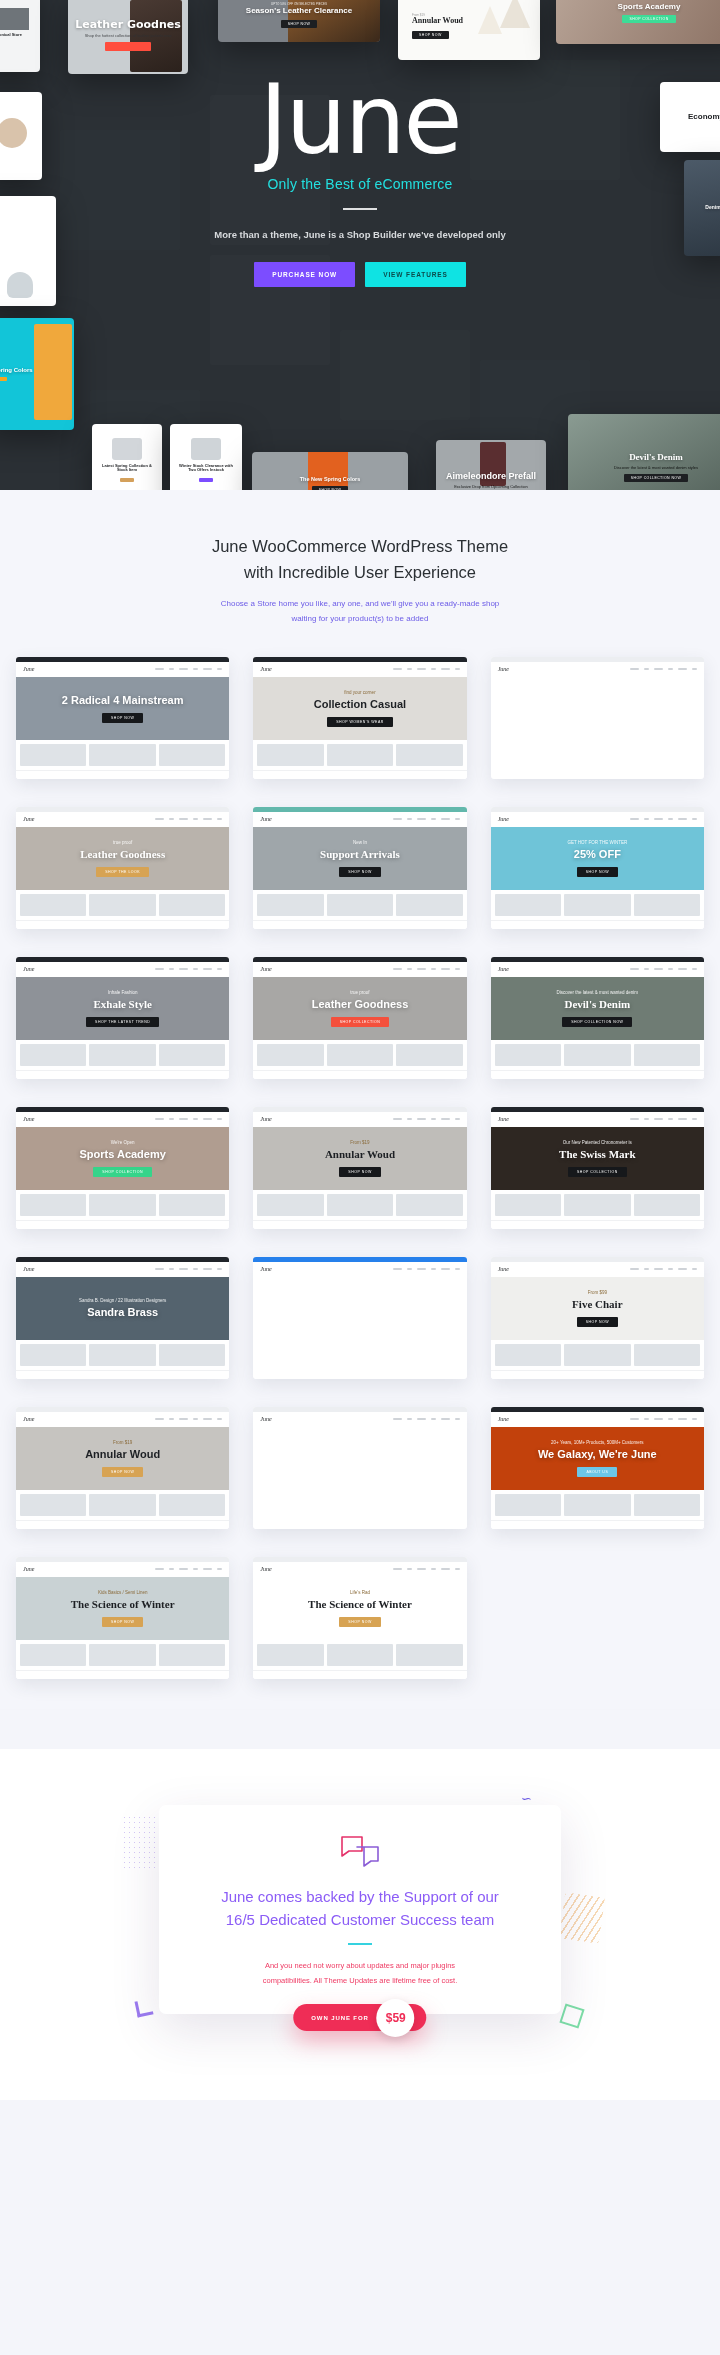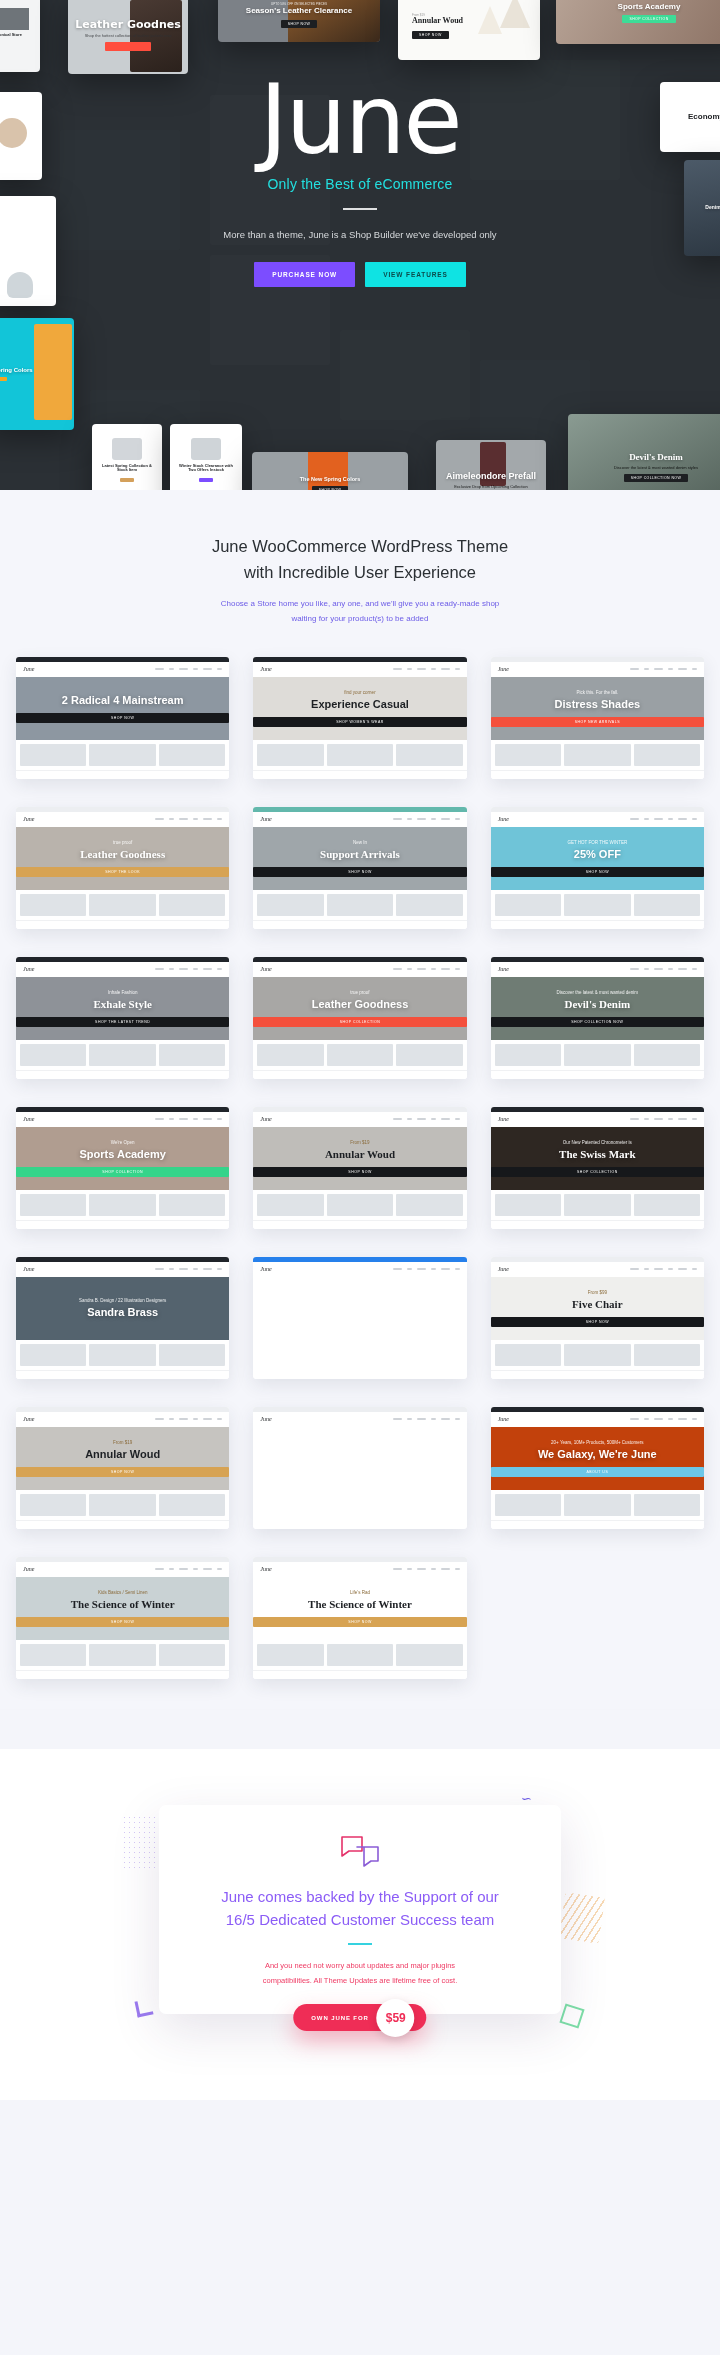--- a/index.html
+++ b/index.html
@@ -75,20 +75,21 @@
   }
   .hero-rule {
     width: 34px; height: 2px; background: #ffffff;
     margin: 16px auto 0; opacity: .85;
   }
   .hero-desc {
     margin-top: 16px;
     font-size: 9.5px;
     line-height: 1.85;
     color: #d7dadd;
+    font-weight: bold;
   }
   .hero-buttons {
     margin-top: 18px;
     display: flex; justify-content: center; gap: 10px;
   }
   .btn {
     border: none; cursor: pointer;
     font-family: "Liberation Sans", sans-serif;
     font-size: 6.5px; font-weight: 700; letter-spacing: .9px;
     padding: 9px 18px; color: #fff; border-radius: 1px;
@@ -139,21 +140,21 @@
   }
   .nav-dots { display: flex; gap: 5px; }
   .nav-dots i {
     display: block; width: 9px; height: 2px; background: #cfd3d8; border-radius: 1px;
   }
   .nav-dots i.sm { width: 5px; }
   .card-hero {
     position: relative;
     flex: 1;
     display: flex; flex-direction: column;
-    justify-content: center;
+    align-items: center; justify-content: center;
     text-align: center;
     overflow: hidden;
   }
   .card-body { height: calc(100% - 20px); display: flex; flex-direction: column; }
   .card-headline {
     position: relative; z-index: 2;
     font-size: 11px; font-weight: 700; line-height: 1.15;
     color: #fff; text-shadow: 0 1px 4px rgba(0,0,0,.35);
     padding: 0 8px;
   }
@@ -457,21 +458,21 @@
               <i class="sm"></i>
               <i></i>
               <i class="sm"></i>
               <i></i>
               <i class="sm"></i>
             </div>
           </div>
           <div class="card-body">
             <div class="card-hero" style="background: rgb(222, 220, 216);">
               <div class="card-kicker dark">find your corner</div>
-              <div class="card-headline dark">Experience Casual</div>
+              <div class="card-headline dark">Collection Casual</div>
               <div class="card-cta ">SHOP WOMEN'S WEAR</div>
             </div>
             <div class="card-strip">
               <span></span>
               <span></span>
               <span></span>
             </div>
             <div class="card-foot"></div>
           </div>
         </div>
@@ -480,33 +481,20 @@
           <div class="site-head">
             <div class="brand-mark">June</div>
             <div class="nav-dots">
               <i></i>
               <i class="sm"></i>
               <i></i>
               <i class="sm"></i>
               <i></i>
               <i class="sm"></i>
             </div>
-          </div>
-          <div class="card-body">
-            <div class="card-hero" style="background: rgb(154, 160, 164);">
-              <div class="card-kicker">Pick this. For the fall.</div>
-              <div class="card-headline">Distress Shades</div>
-              <div class="card-cta red">SHOP NEW ARRIVALS</div>
-            </div>
-            <div class="card-strip">
-              <span></span>
-              <span></span>
-              <span></span>
-            </div>
-            <div class="card-foot"></div>
           </div>
         </div>
         <div class="card">
           <div class="browser-bar light"></div>
           <div class="site-head">
             <div class="brand-mark">June</div>
             <div class="nav-dots">
               <i></i>
               <i class="sm"></i>
               <i></i>

